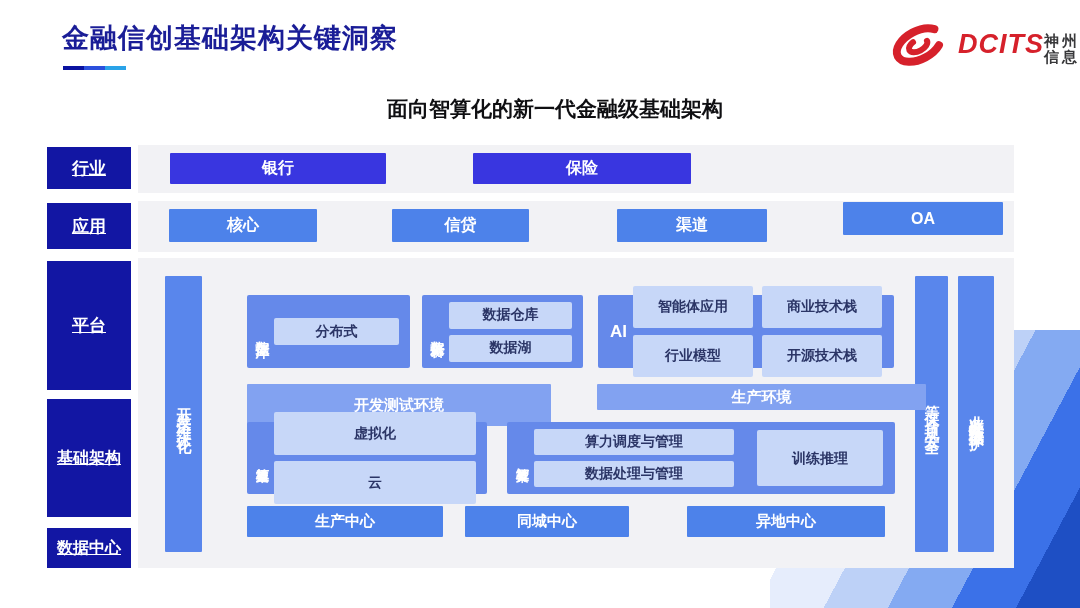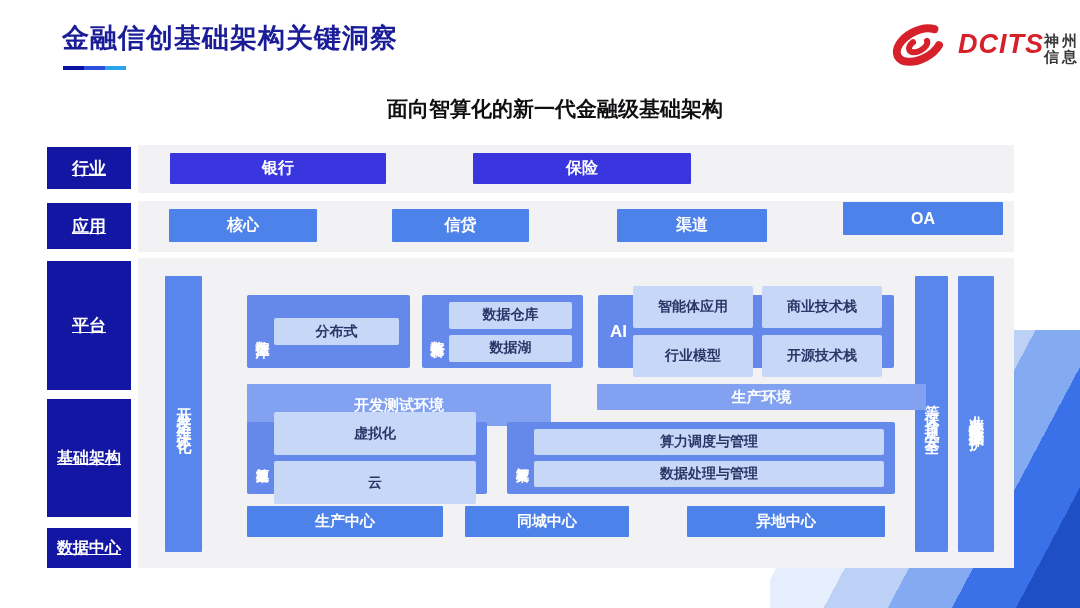--- a/index.html
+++ b/index.html
@@ -258,20 +258,21 @@
       <div class="g-item">云</div>
     </div>
   </div>
 
   <div class="abs group g-intelligent">
     <div class="group-label fw-label">智算框架</div>
     <div class="group-items">
       <div class="g-item">算力调度与管理</div>
       <div class="g-item">数据处理与管理</div>
     </div>
+    <div class="side-item">训练推理</div>
   </div>
 
   <div class="abs btn azure c-production">生产中心</div>
   <div class="abs btn azure c-samecity">同城中心</div>
   <div class="abs btn azure c-remote">异地中心</div>
 
   <div class="abs corner-decoration"></div>
 
 </div>
 

